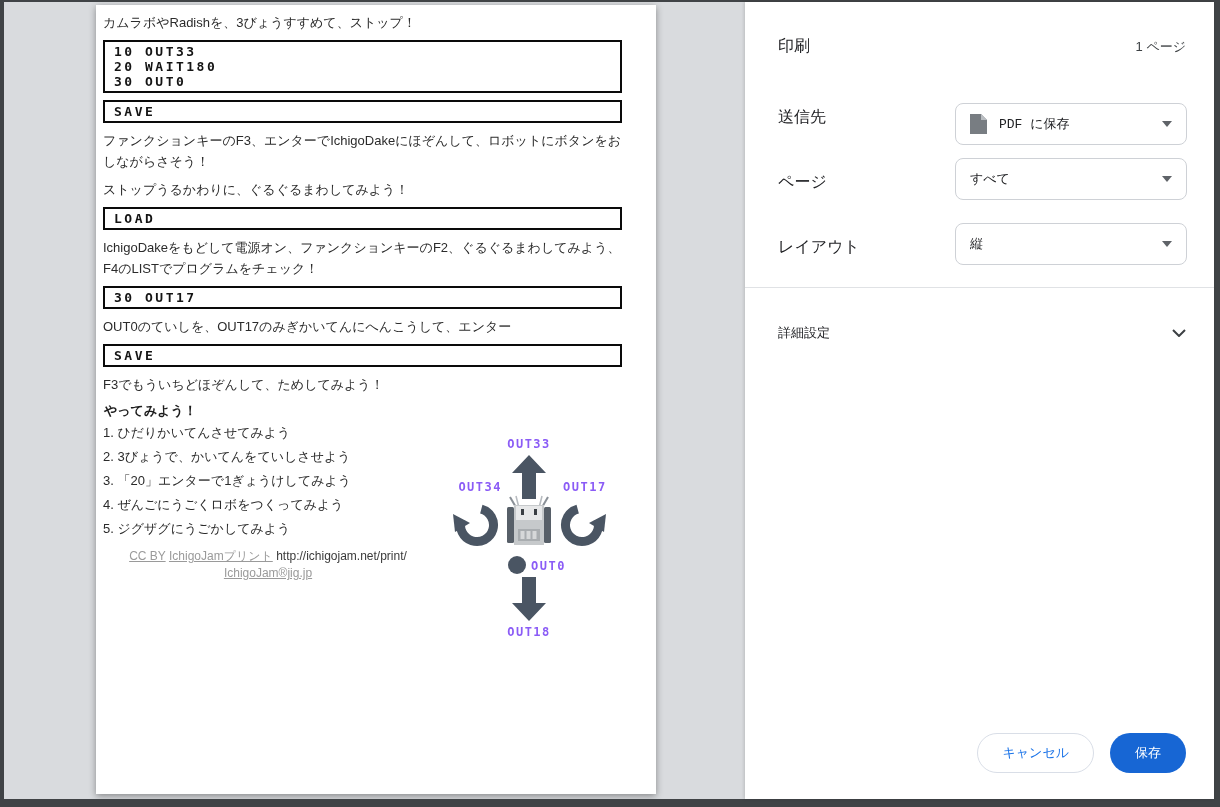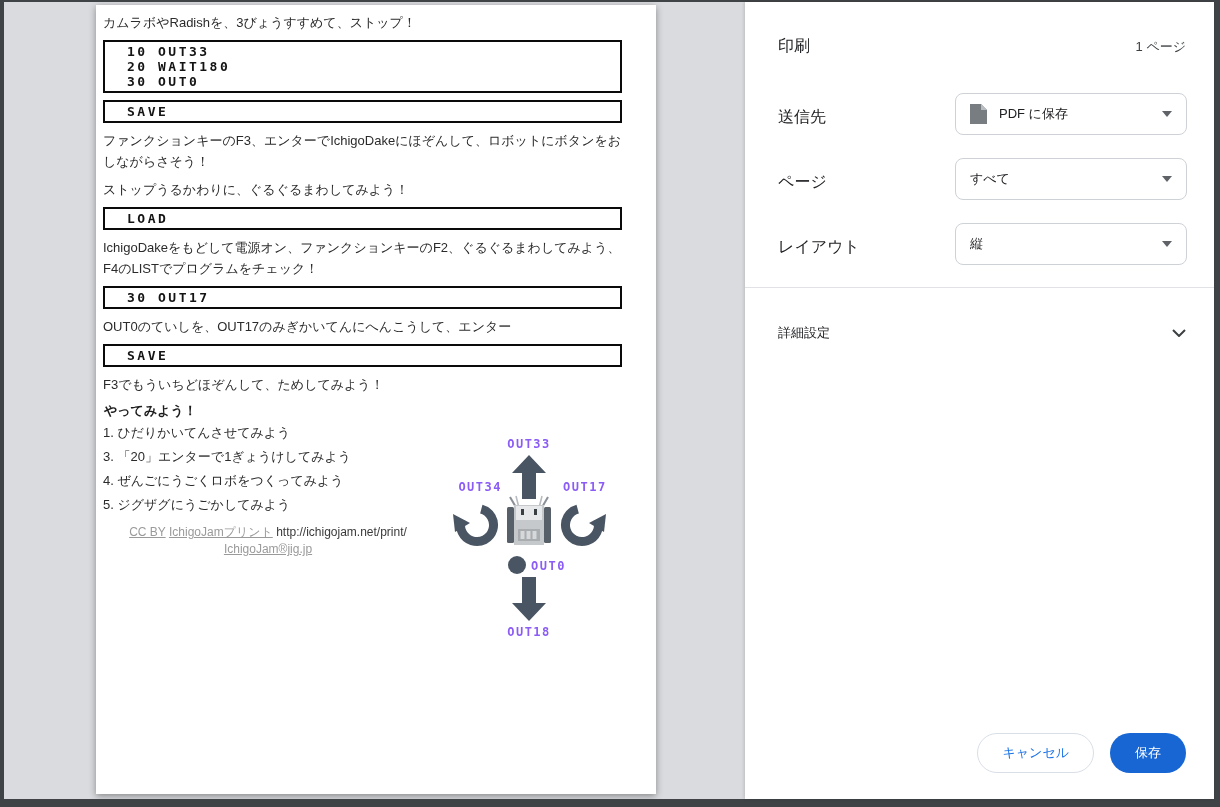--- a/index.html
+++ b/index.html
@@ -14,21 +14,21 @@
   
   .preview-pane{width:741px;height:100%;background:#d9dbde;position:relative;overflow:hidden;}
   .page{
     position:absolute;left:92px;top:3px;width:560px;height:789px;background:#ffffff;
     box-shadow:0 2px 7px rgba(0,0,0,.38);box-sizing:border-box;
     padding:0 34px 0 7px;color:#222;
   }
   .doc-title{font-size:19px;font-weight:bold;color:#0f0f0f;margin:13px 0 0 4px;line-height:24px;letter-spacing:.5px;}
   .doc-para{font-size:13px;color:#2b2b2b;margin:7px 0;line-height:21px;}
   .code-block{
-    border:2px solid #0a0a0a;margin:7px 0;padding:2px 22px;
+    border:2px solid #0a0a0a;margin:7px 0;padding:2px 9px;
     font-family:"DejaVu Sans Mono","Liberation Mono",monospace;
     font-size:13px;font-weight:bold;letter-spacing:2.5px;line-height:15px;
     color:#141414;white-space:pre-line;
   }
   .try-heading{font-size:13px;font-weight:bold;color:#1c1c1c;margin:8px 0 3px 1px;line-height:15px;}
   .try-list{width:334px;}
   .try-item{font-size:13px;color:#2b2b2b;line-height:24px;}
   .doc-footer{width:330px;margin-top:7px;text-align:center;font-size:12px;line-height:17px;color:#9a9a9a;}
   .flink{color:#9a9a9a;text-decoration:underline;}
   .furl{color:#3a3a3a;}
@@ -52,21 +52,21 @@
   .panel-header{position:absolute;left:33px;right:28px;top:34px;display:flex;justify-content:space-between;align-items:baseline;}
   .panel-title{font-size:16px;color:#202124;}
   .page-count{font-size:13px;color:#3c4043;}
   .row-label{position:absolute;left:33px;font-size:16px;color:#202124;}
   .lbl-1{top:105px;}.lbl-2{top:170px;}.lbl-3{top:235px;}
   .dropdown{
     position:absolute;left:210px;width:232px;height:42px;box-sizing:border-box;
     border:1px solid #ced1d6;border-radius:8px;background:#fff;
     display:flex;align-items:center;padding:0 14px;cursor:pointer;
   }
-  .dd-1{top:91px;}.dd-2{top:156px;}.dd-3{top:221px;}
+  .dd-1{top:101px;font-family:Liberation Mono, monospace;}.dd-2{top:156px;}.dd-3{top:221px;}
   .dd-text{font-size:13px;color:#202124;}
   .dd-caret{margin-left:auto;}
   .pdf-icon{margin-right:12px;flex:0 0 auto;}
   .divider{position:absolute;left:0;right:0;top:285px;height:1px;background:#e0e2e5;}
   .more-settings{position:absolute;left:33px;right:28px;top:318px;height:26px;display:flex;align-items:center;justify-content:space-between;cursor:pointer;}
   .more-label{font-size:13px;color:#202124;}
   .panel-footer{position:absolute;right:28px;bottom:26px;display:flex;gap:16px;}
   .btn{height:40px;border-radius:20px;font-size:13px;font-family:inherit;display:flex;align-items:center;cursor:pointer;}
   .btn-cancel{background:#fff;border:1px solid #d9dee7;color:#1a73e8;padding:0 24px;}
   .btn-save{background:#1766d4;border:none;color:#fff;padding:0 25px;}
@@ -90,20 +90,21 @@
       <div class="code-block">LOAD</div>
       <div class="doc-para">IchigoDakeをもどして電源オン、ファンクションキーのF2、ぐるぐるまわしてみよう、F4のLISTでプログラムをチェック！</div>
       <div class="code-block">30 OUT17</div>
       <div class="doc-para">OUT0のていしを、OUT17のみぎかいてんにへんこうして、エンター</div>
       <div class="code-block">SAVE</div>
       <div class="doc-para">F3でもういちどほぞんして、ためしてみよう！</div>
 
       <div class="try-heading">やってみよう！</div>
       <div class="try-list">
         <div class="try-item">1. ひだりかいてんさせてみよう</div>
+        <div class="try-item">2. 3びょうで、かいてんをていしさせよう</div>
         <div class="try-item">3. 「20」エンターで1ぎょうけしてみよう</div>
         <div class="try-item">4. ぜんごにうごくロボをつくってみよう</div>
         <div class="try-item">5. ジグザグにうごかしてみよう</div>
       </div>
 
       <div class="doc-footer">
         <span class="flink">CC BY</span>
         <span class="flink">IchigoJamプリント</span>
         <span class="furl">http://ichigojam.net/print/</span><br>
         <span class="flink">IchigoJam®jig.jp</span>

